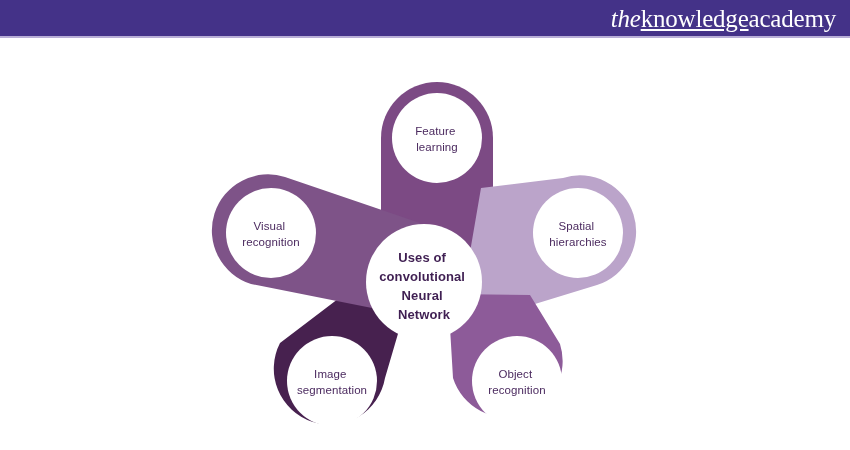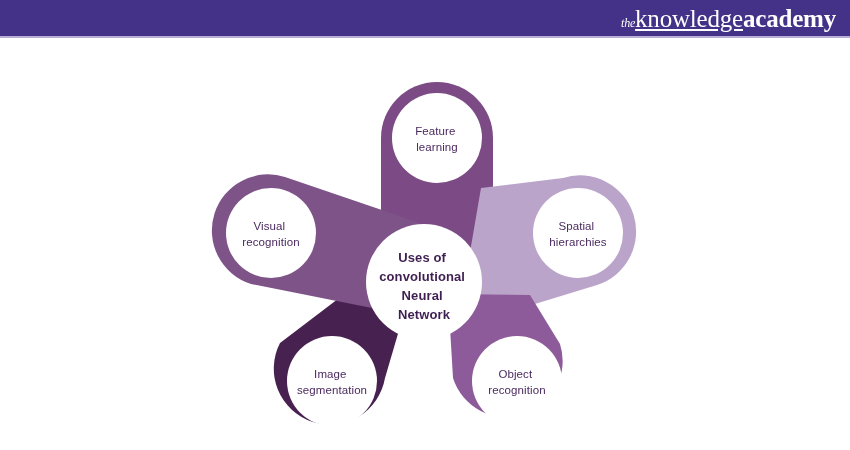--- a/index.html
+++ b/index.html
@@ -40,28 +40,28 @@
   .logo {
     color: #ffffff;
     font-family: "Liberation Serif", serif;
     font-size: 25px;
     line-height: 1;
     white-space: nowrap;
     letter-spacing: -0.2px;
   }
   .logo .lg-the {
     font-style: italic;
-    font-size: 12px;
+    font-size: 25px;
   }
   .logo .lg-knowledge {
     font-weight: normal;
     text-decoration: underline;
   }
   .logo .lg-academy {
-    font-weight: bold;
+    font-weight: normal;
   }
 
   
   .stage {
     position: absolute;
     left: 0;
     top: 38px;
     width: 850px;
     height: 292px;
   }

